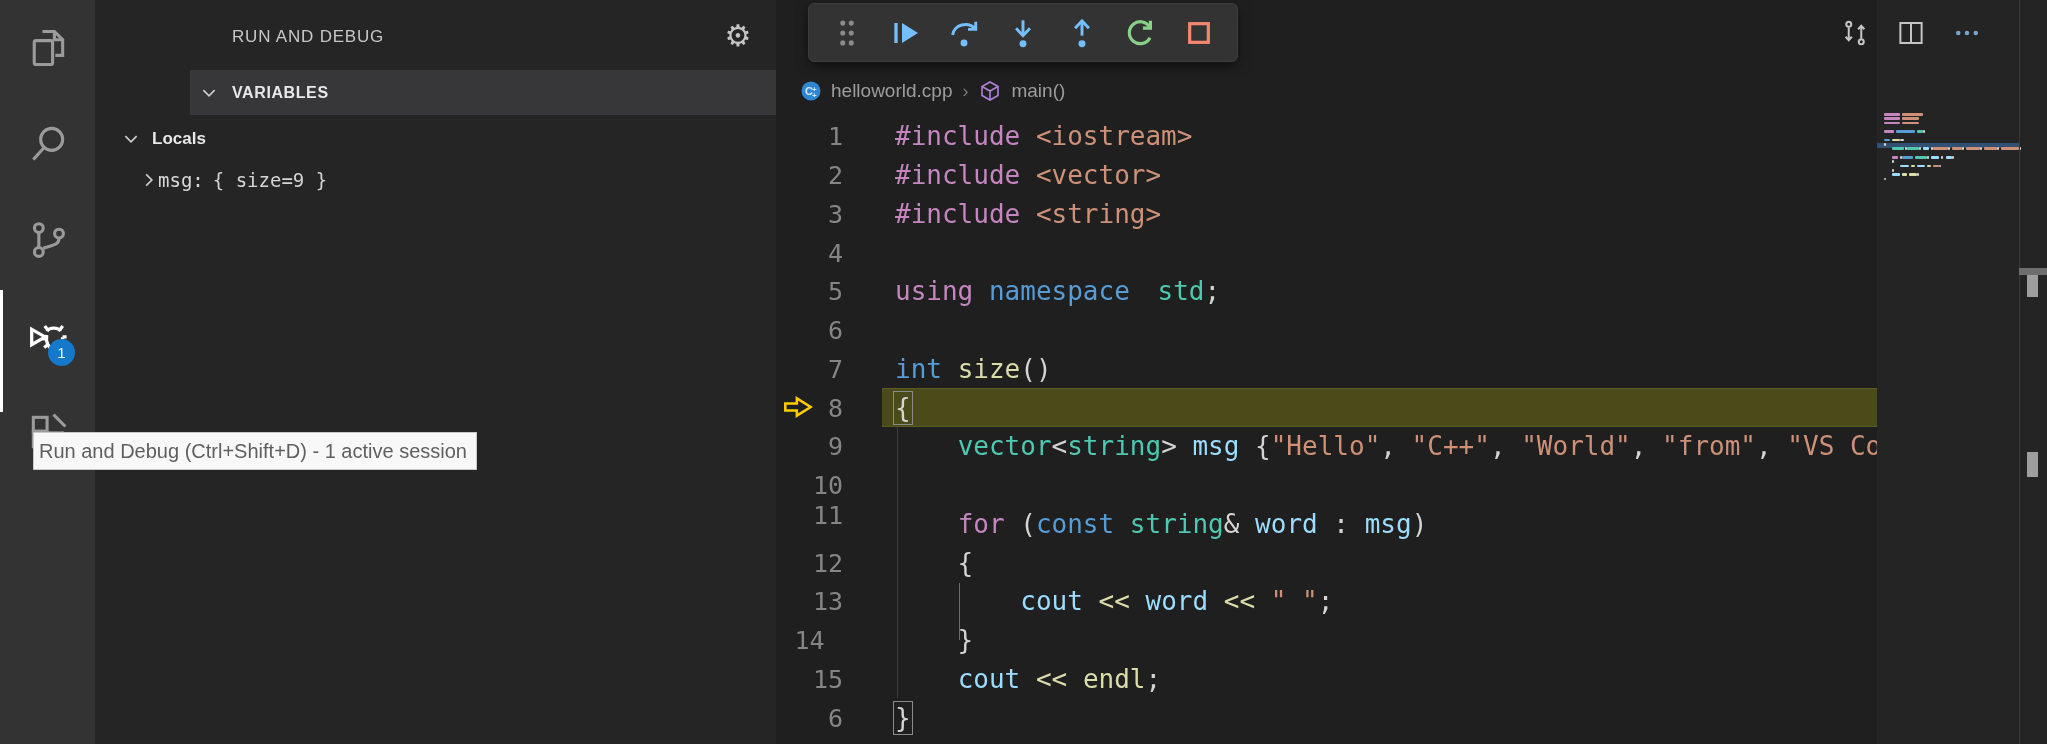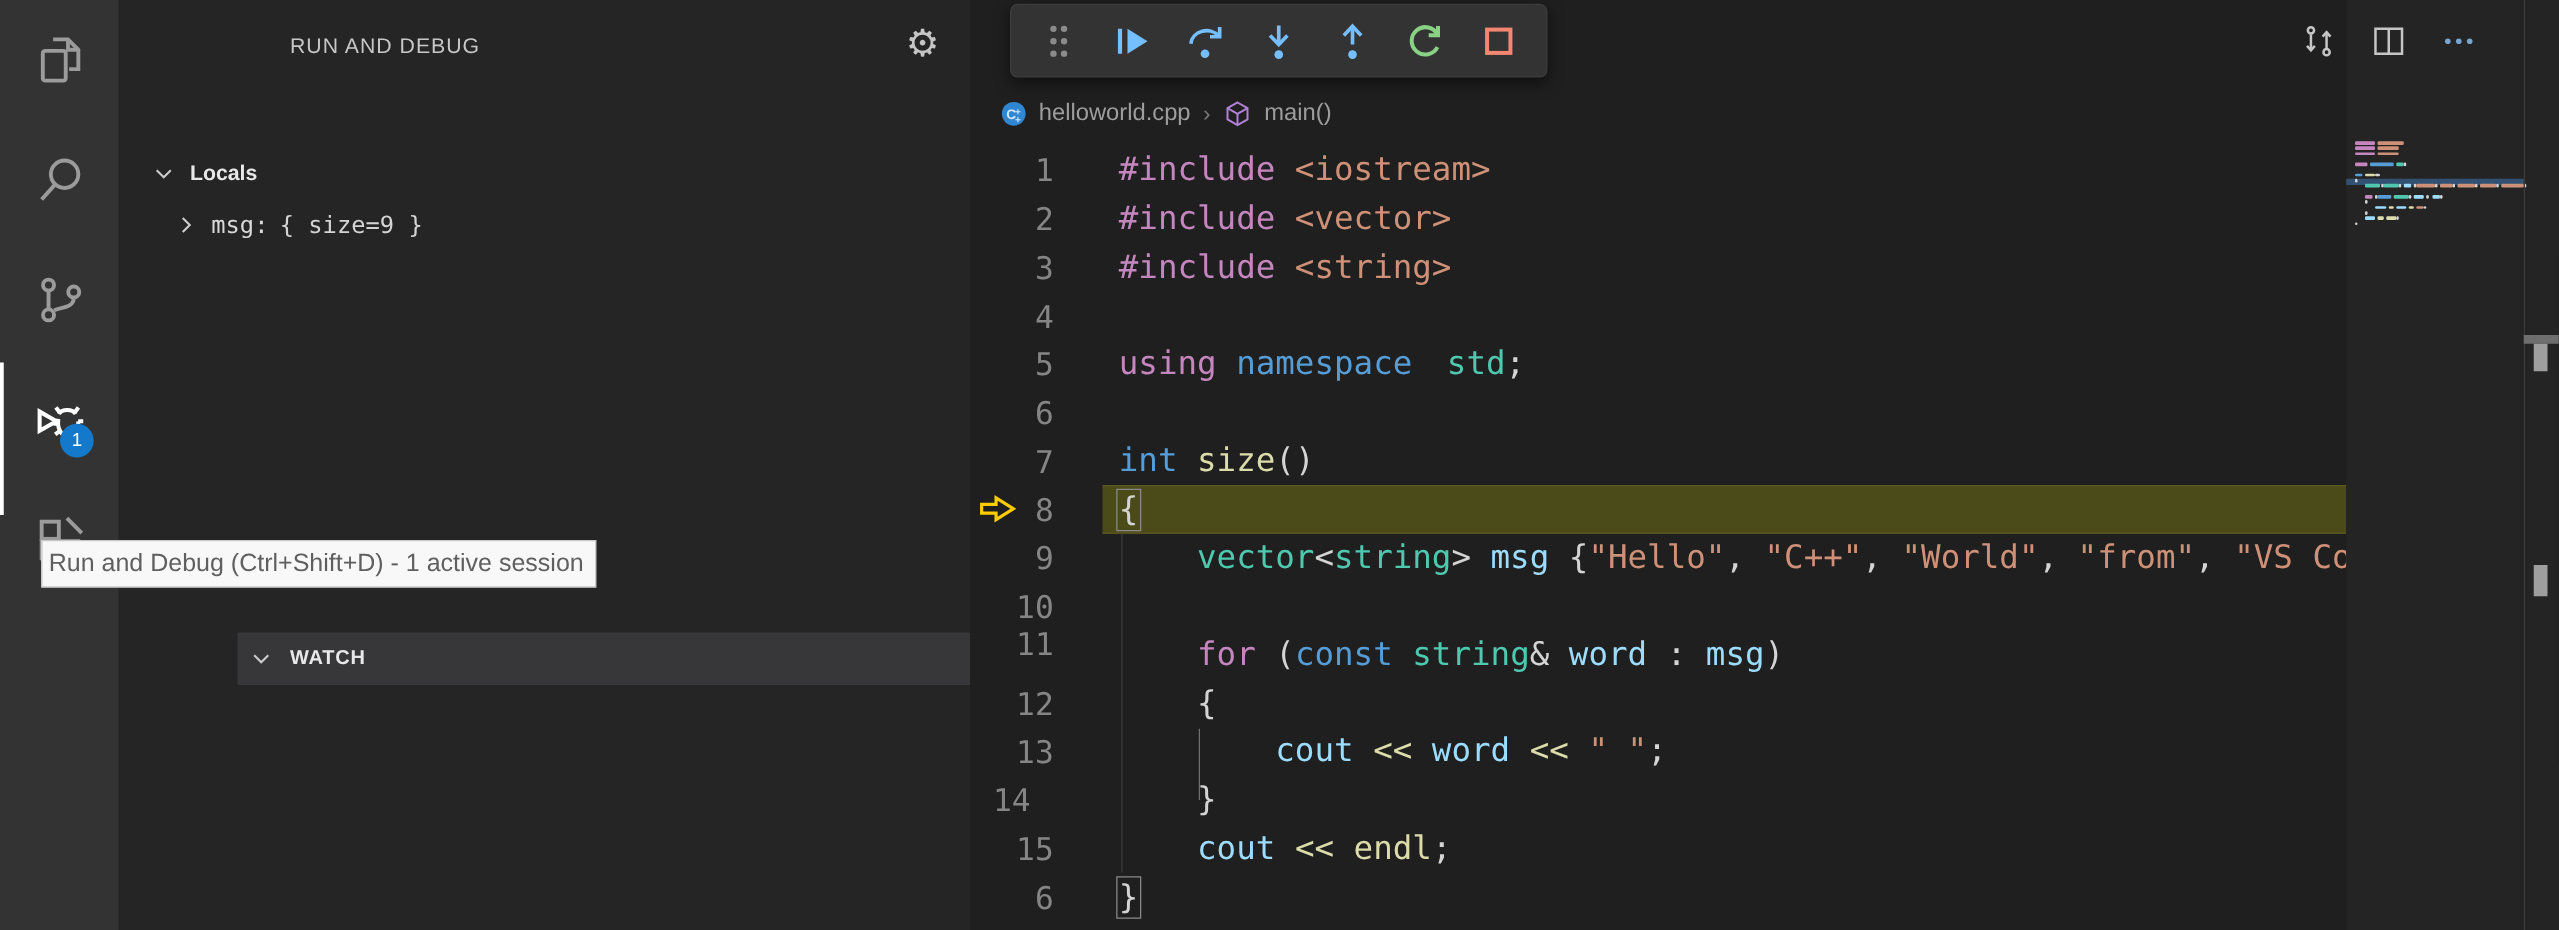--- a/index.html
+++ b/index.html
@@ -22,21 +22,21 @@
   #launch-sep{width:1px;height:34px;background:#4a4a4a;margin-left:8px;}
   #launch-value{color:#f0f0f0;font-size:20px;margin-left:11px;white-space:nowrap;overflow:hidden;width:212px;}
   #gear-button{left:626px;top:19px;width:34px;height:34px;color:#c5c5c5;font-size:30px;line-height:34px;text-align:center;}
   #console-button{left:697px;top:22px;width:28px;height:26px;border:1.5px solid #c5c5c5;border-radius:2px;
                   color:#c5c5c5;display:flex;align-items:center;justify-content:center;font-size:20px;font-weight:bold;}
   .section-header{position:absolute;left:95px;width:681px;height:45px;background:#37373a;display:flex;align-items:center;}
   .section-label{font-weight:bold;font-size:16px;letter-spacing:.6px;color:#e8e8e8;margin-left:14px;}
   .tree-row{position:absolute;display:flex;align-items:center;color:#d8d8d8;}
   #locals-label{font-weight:bold;font-size:17px;color:#e8e8e8;margin-left:12px;}
   .mono{font-family:"DejaVu Sans Mono",monospace;}
-  #var-name{font-size:19px;margin-left:11px;}
+  #var-name{font-size:19px;}
   #var-value{font-size:19px;color:#d4d4d4;margin-left:9px;}
 
   
   #tooltip{left:33px;top:432px;height:36px;background:#f8f8f8;border:1px solid #c8c8c8;
            display:flex;align-items:center;padding:0 9px 0 5px;color:#5f5f5f;font-size:20px;z-index:100;white-space:nowrap;}
 
   
   #editor-bg{left:776px;top:0;width:1271px;height:744px;background:#1f1f1f;}
   #breadcrumbs{left:800px;top:74px;height:34px;display:flex;align-items:center;color:#9d9d9d;font-size:19px;}
   .crumb-sep{color:#7a7a7a;margin:0 10px;font-size:18px;}
@@ -124,48 +124,48 @@
 <div class="badge" style="background: rgb(20, 121, 202);">
   <span>1</span>
 </div>
 
 <div id="sidebar" class="abs">
   <span id="sidebar-title" class="abs">RUN AND DEBUG</span>
 
   <div id="gear-button" class="abs">⚙</div>
   <div id="console-button" class="abs">›</div>
 
-
-  <div class="tree-row" style="left:27px;top:120px;height:38px">
-    <span>
-      <svg width="18" height="18" viewBox="0 0 16 16" fill="none" stroke="#cccccc" stroke-width="1.5">
-          <path d="M3 5.5l5 5 5-5"></path>
-        </svg>
-      </span>
-    <span id="locals-label">Locals</span>
-  </div>
-
-  <div class="tree-row" style="left:45px;top:160px;height:40px">
-    <span>
-      <svg width="18" height="18" viewBox="0 0 16 16" fill="none" stroke="#cccccc" stroke-width="1.5">
-          <path d="M5.5 3l5 5-5 5"></path>
-        </svg>
-      </span>
-    <span id="var-name" class="mono">msg:</span>
-    <span id="var-value" class="mono">{ size=9 }</span>
-  </div>
-
-  <div class="section-header" style="top:506px;height:42px">
+  <div class="section-header" style="top:70px">
     <span style="margin-left:10px">
       <svg width="18" height="18" viewBox="0 0 16 16" fill="none" stroke="#cccccc" stroke-width="1.5">
           <path d="M3 5.5l5 5 5-5"></path>
         </svg>
       </span>
-    <span class="section-label">WATCH</span>
-  </div>
+    <span class="section-label">VARIABLES</span>
+  </div>
+
+  <div class="tree-row" style="left:27px;top:120px;height:38px">
+    <span>
+      <svg width="18" height="18" viewBox="0 0 16 16" fill="none" stroke="#cccccc" stroke-width="1.5">
+          <path d="M3 5.5l5 5 5-5"></path>
+        </svg>
+      </span>
+    <span id="locals-label">Locals</span>
+  </div>
+
+  <div class="tree-row" style="left:45px;top:160px;height:40px">
+    <span>
+      <svg width="18" height="18" viewBox="0 0 16 16" fill="none" stroke="#cccccc" stroke-width="1.5">
+          <path d="M5.5 3l5 5-5 5"></path>
+        </svg>
+      </span>
+    <span id="var-name" class="mono">msg:</span>
+    <span id="var-value" class="mono">{ size=9 }</span>
+  </div>
+
 </div>
 
 <div id="editor-bg" class="abs"></div>
 
 <div id="code-pane" class="abs">
   <div id="current-line"></div>
   <div class="indent-guide" style="left:121px;top:427px;height:271px"></div>
   <div class="indent-guide" style="left:183px;top:583px;height:57px;background:#6e6e6e"></div>
   <div id="gutter">
       <div class="line-num" style="top: 117.3px;">1</div>

